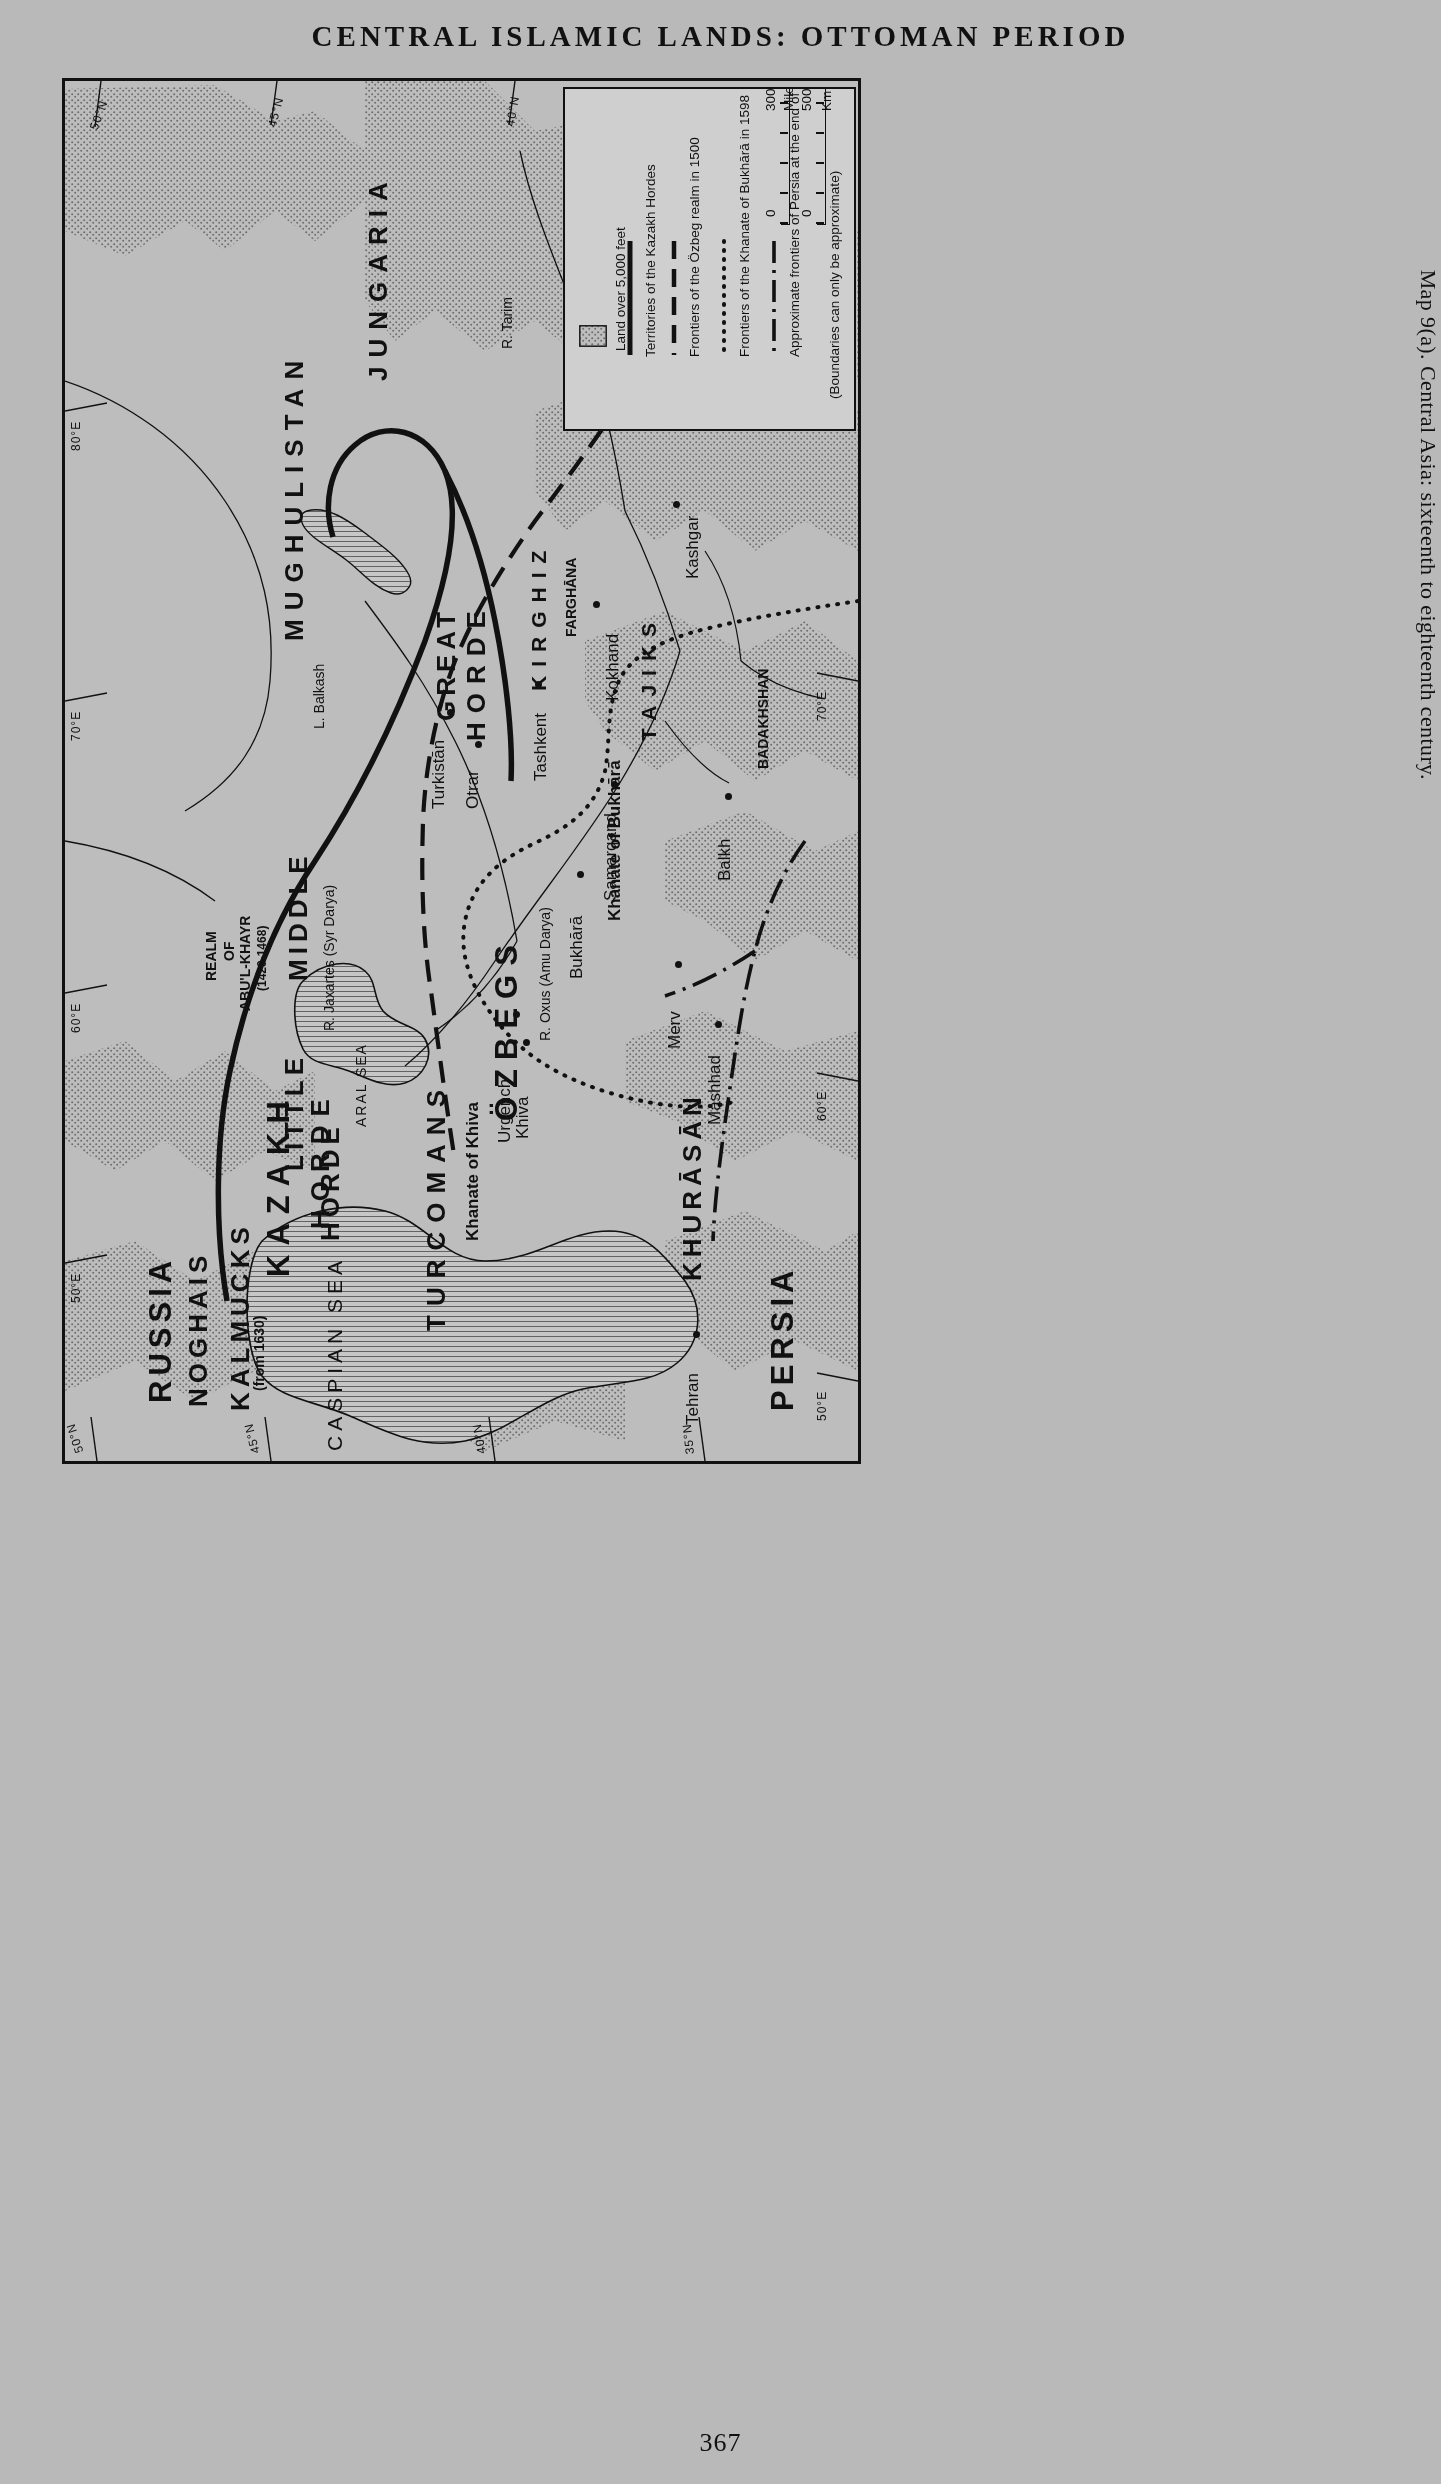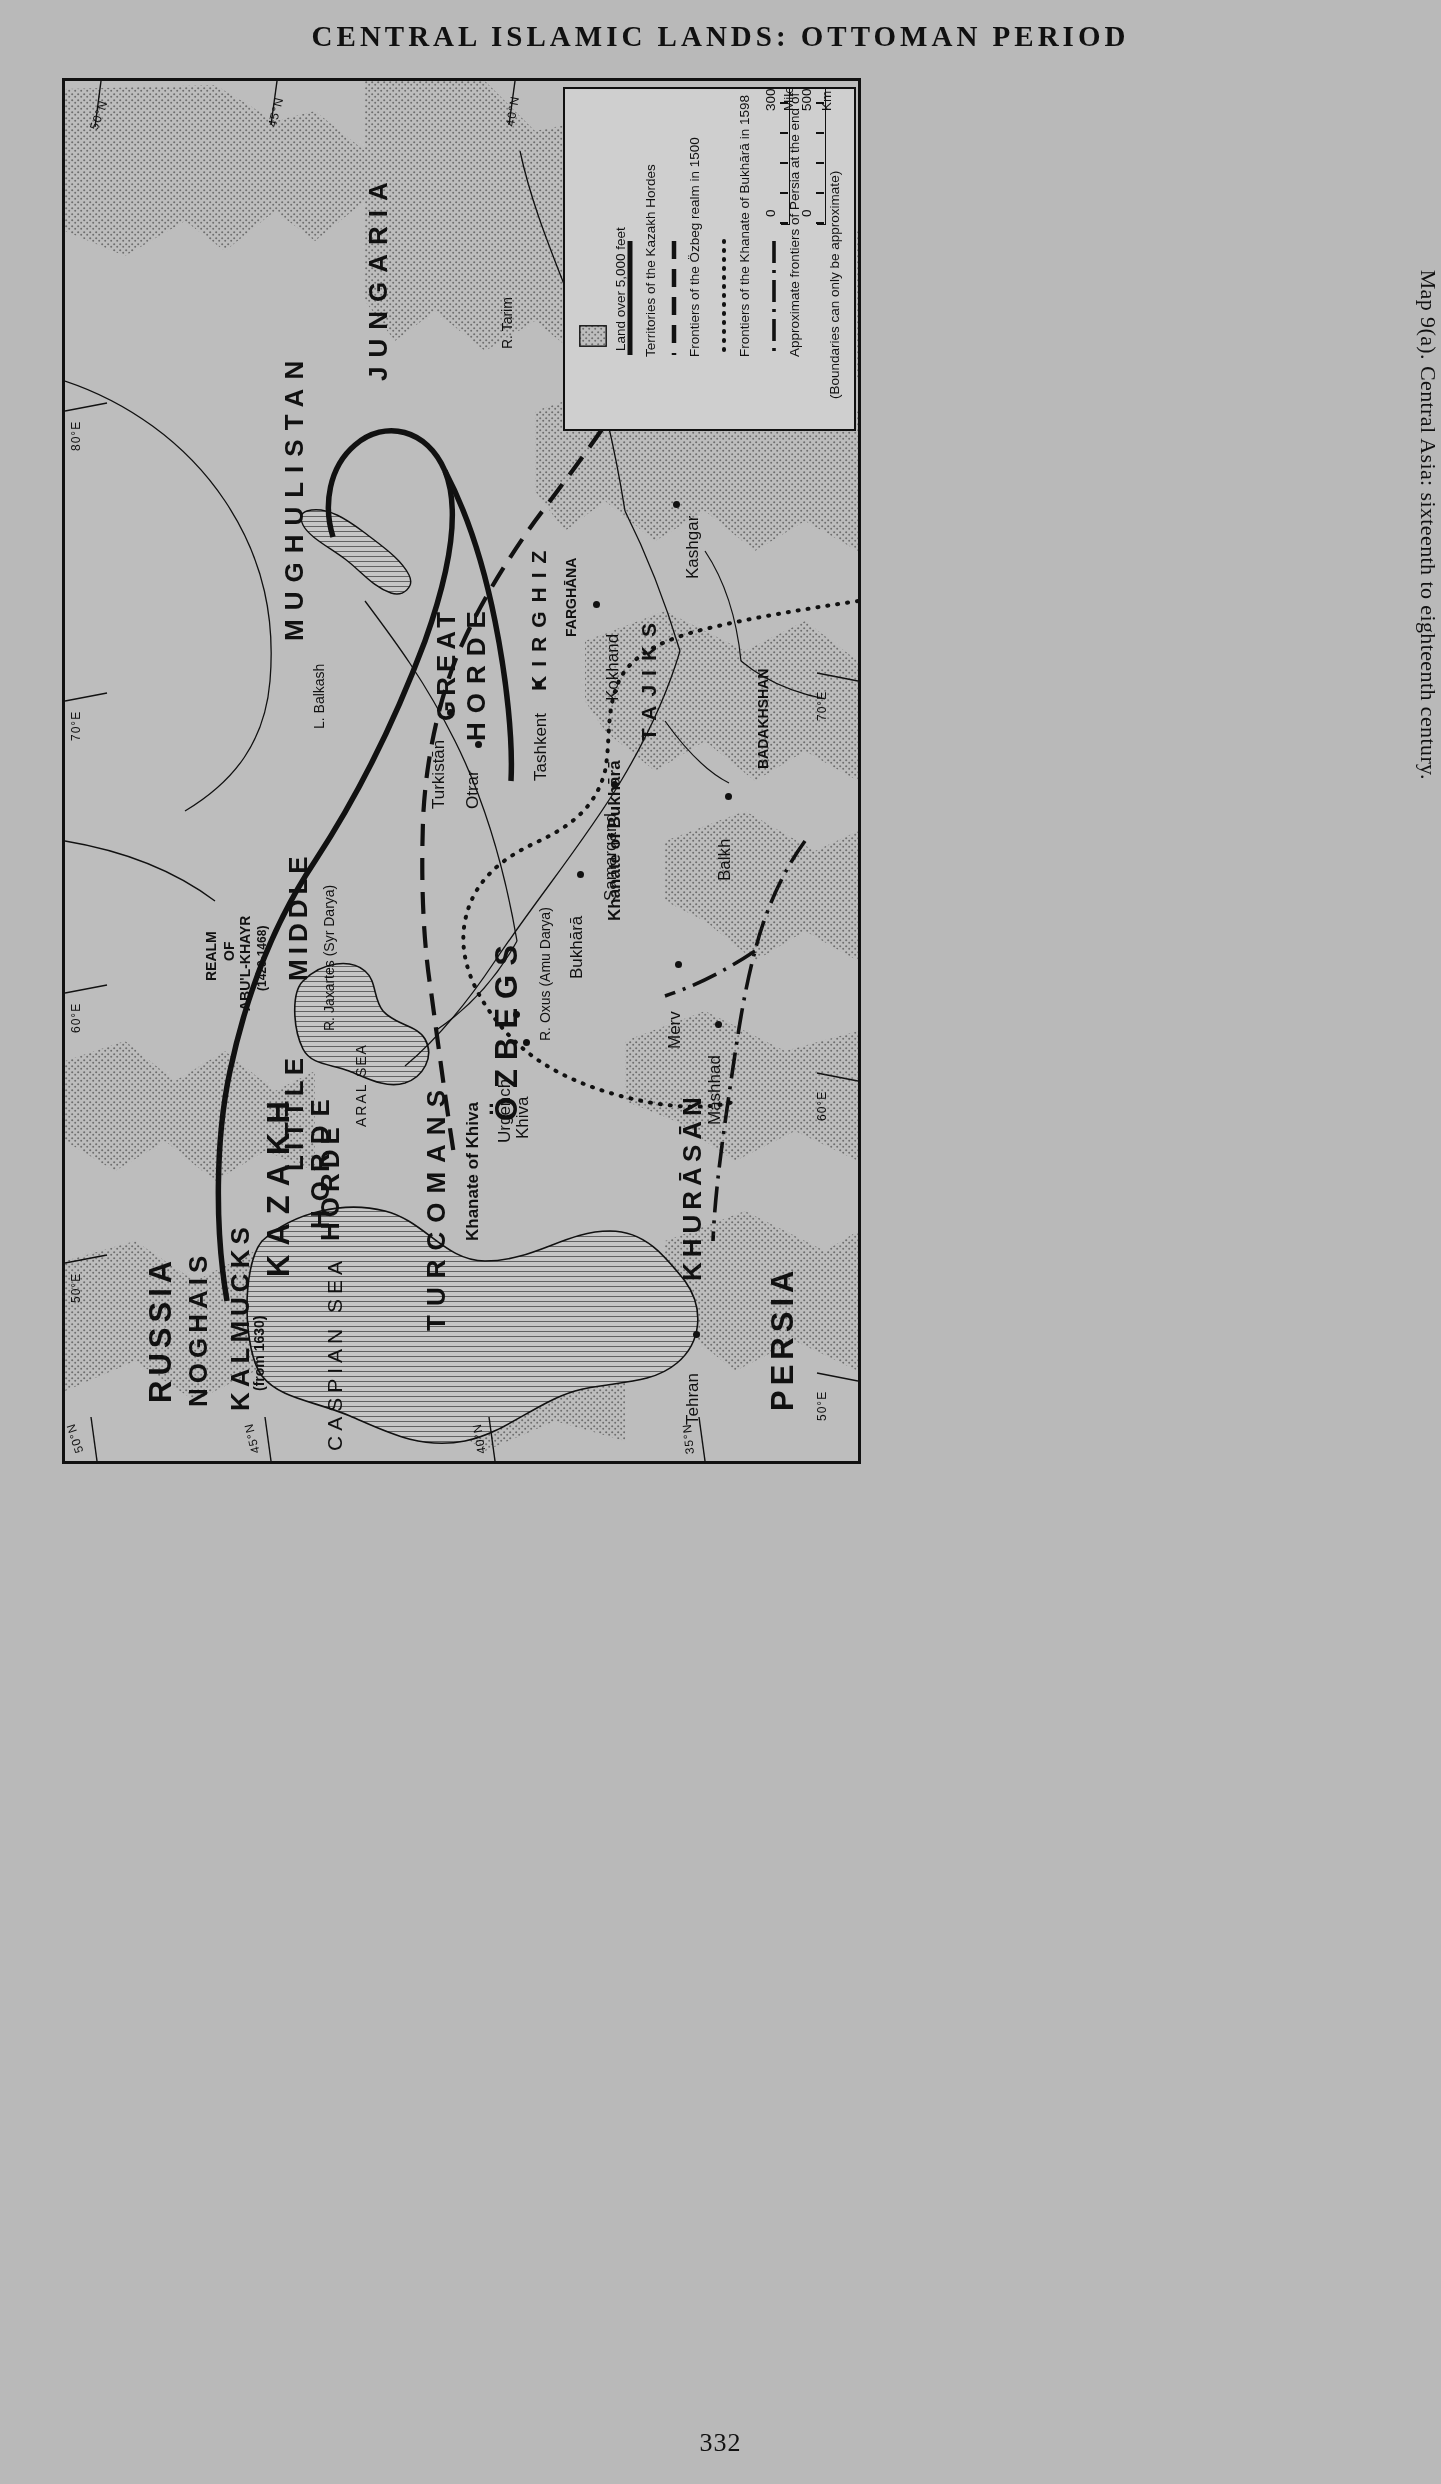--- a/index.html
+++ b/index.html
@@ -351,13 +351,13 @@
       </div>
     </div>
     <div class="leg-row" style="left:234px;top:128px;">0</div>
     <div class="leg-row" style="left:234px;top:22px;">500</div>
     <div class="leg-row" style="left:254px;top:22px;">Km</div>
   </div>
 
 </div>
 
 <div id="figure-caption">Map 9(a).  Central Asia: sixteenth to eighteenth century.</div>
-<div id="page-number">332</div>
+<div id="page-number">367</div>
 
 </body></html>

